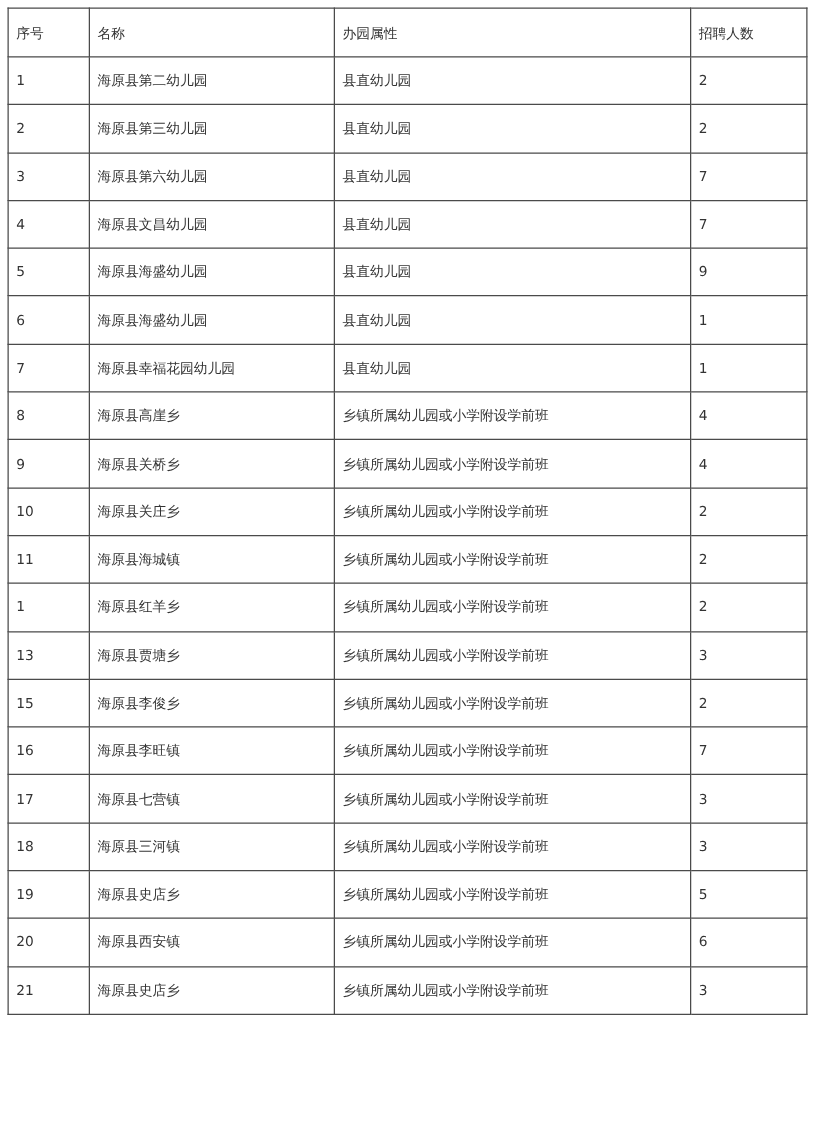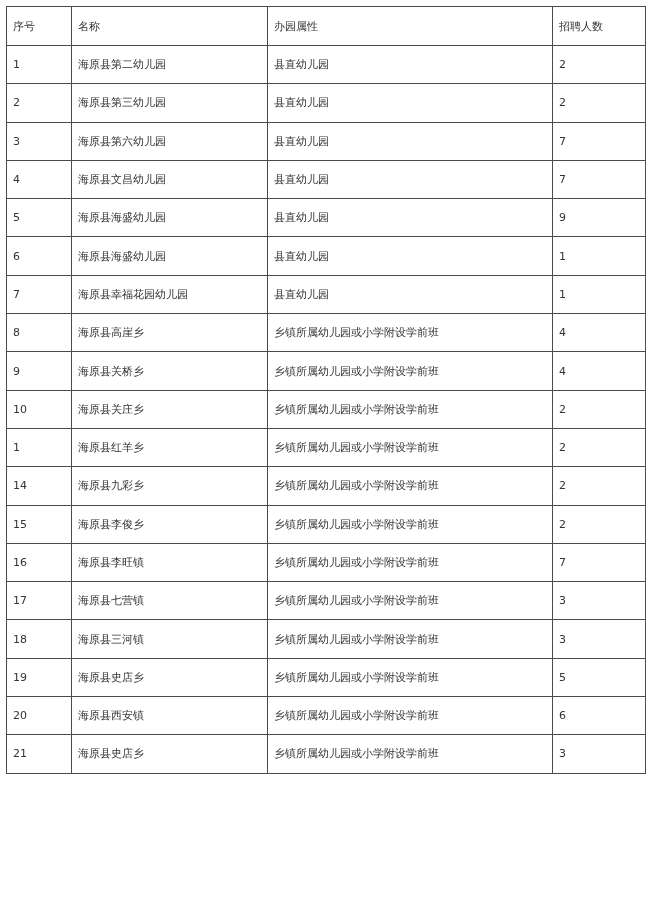--- a/index.html
+++ b/index.html
@@ -100,30 +100,36 @@
           <td>乡镇所属幼儿园或小学附设学前班</td>
           <td>4</td>
         </tr>
         <tr>
           <td>10</td>
           <td>海原县关庄乡</td>
           <td>乡镇所属幼儿园或小学附设学前班</td>
           <td>2</td>
         </tr>
         <tr>
+          <td>11</td>
+          <td>海原县海城镇</td>
+          <td>乡镇所属幼儿园或小学附设学前班</td>
+          <td>2</td>
+        </tr>
+        <tr>
           <td>1</td>
           <td>海原县红羊乡</td>
           <td>乡镇所属幼儿园或小学附设学前班</td>
           <td>2</td>
         </tr>
         <tr>
-          <td>14</td>
-          <td>海原县九彩乡</td>
+          <td>13</td>
+          <td>海原县贾塘乡</td>
           <td>乡镇所属幼儿园或小学附设学前班</td>
-          <td>2</td>
+          <td>3</td>
         </tr>
         <tr>
           <td>15</td>
           <td>海原县李俊乡</td>
           <td>乡镇所属幼儿园或小学附设学前班</td>
           <td>2</td>
         </tr>
         <tr>
           <td>16</td>
           <td>海原县李旺镇</td>

